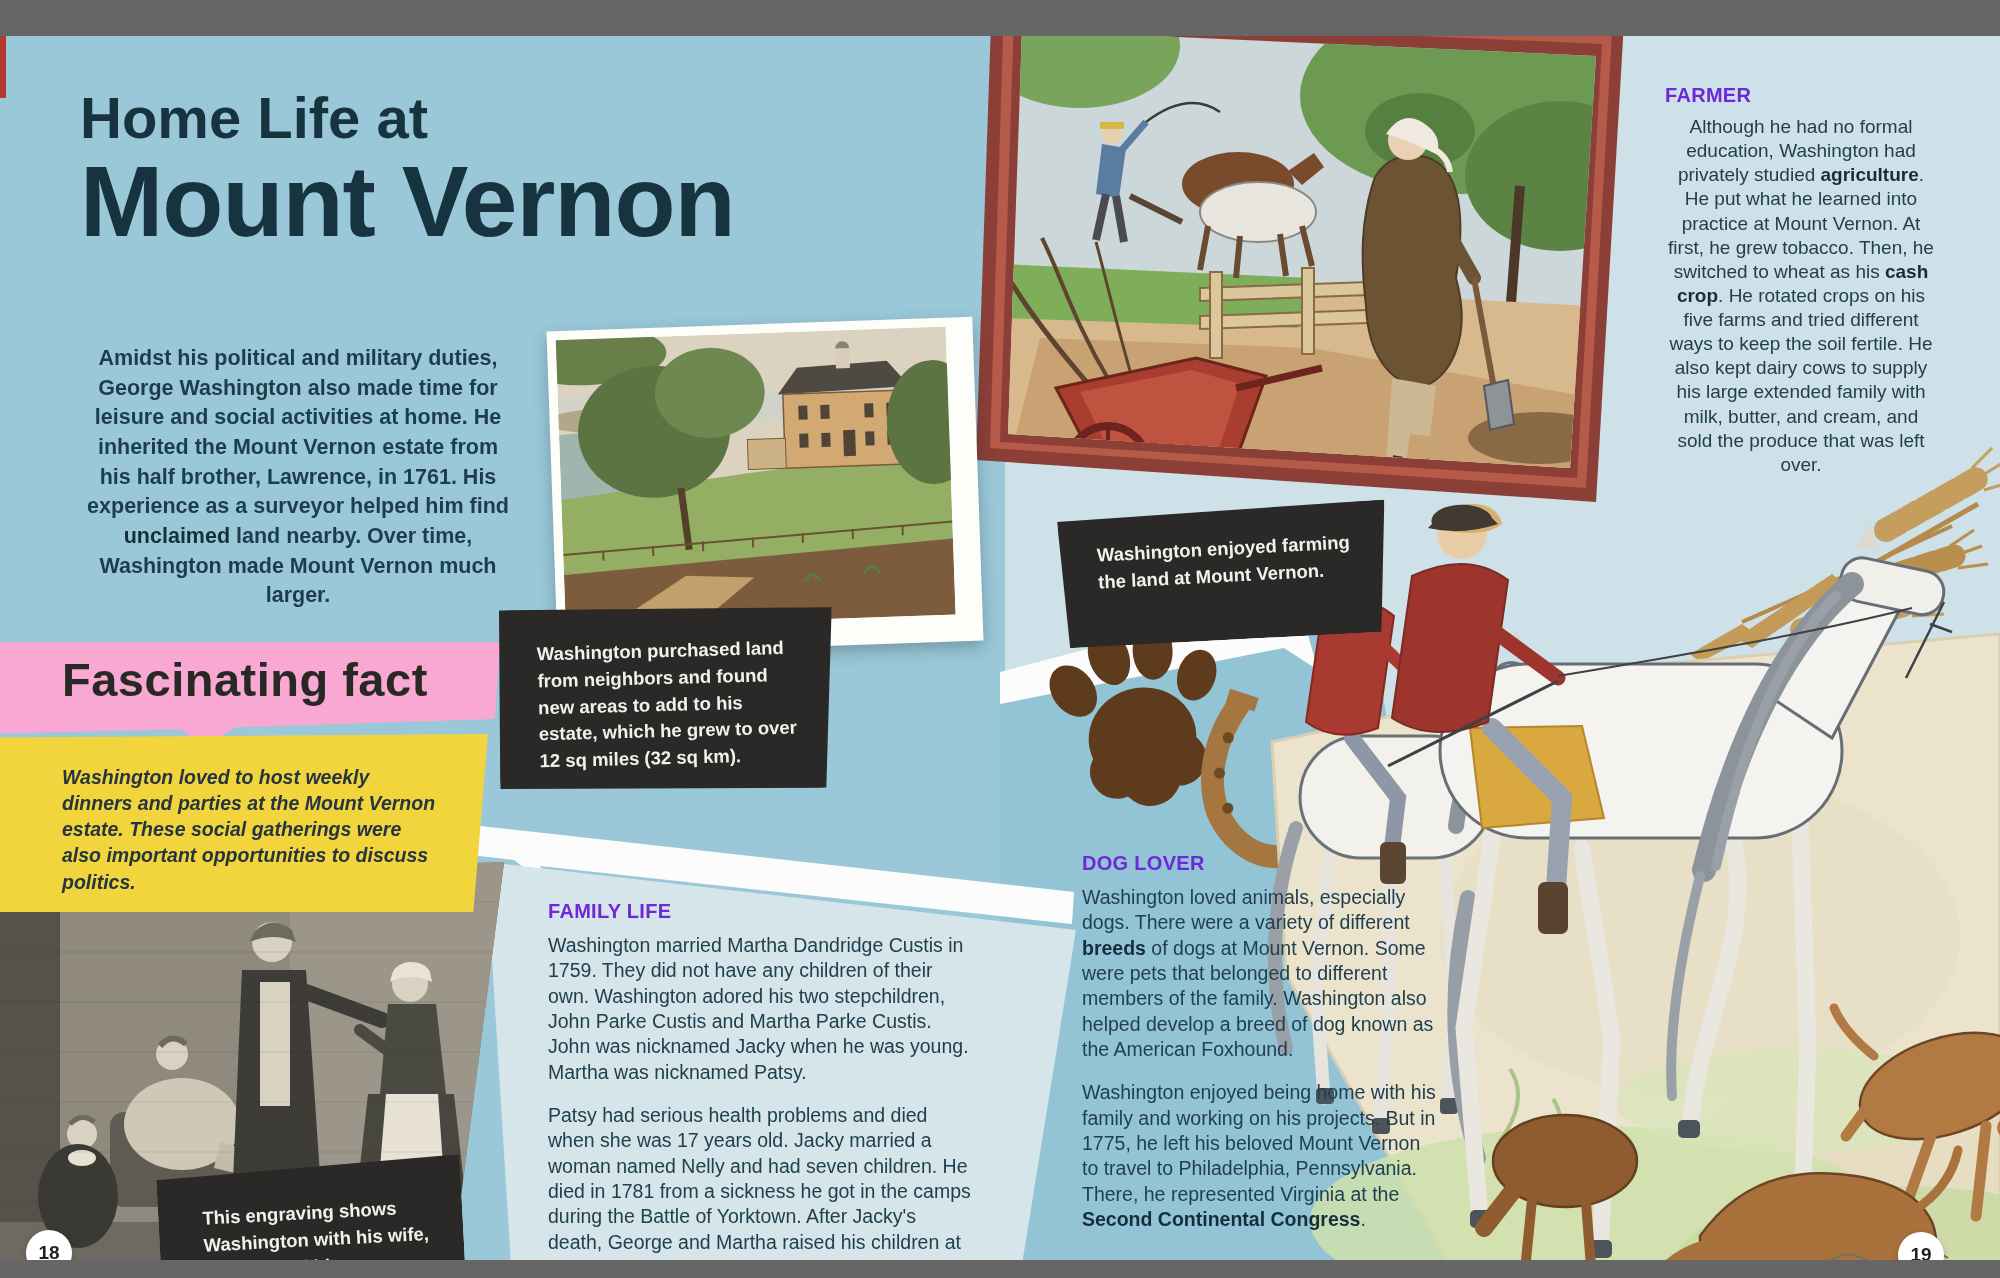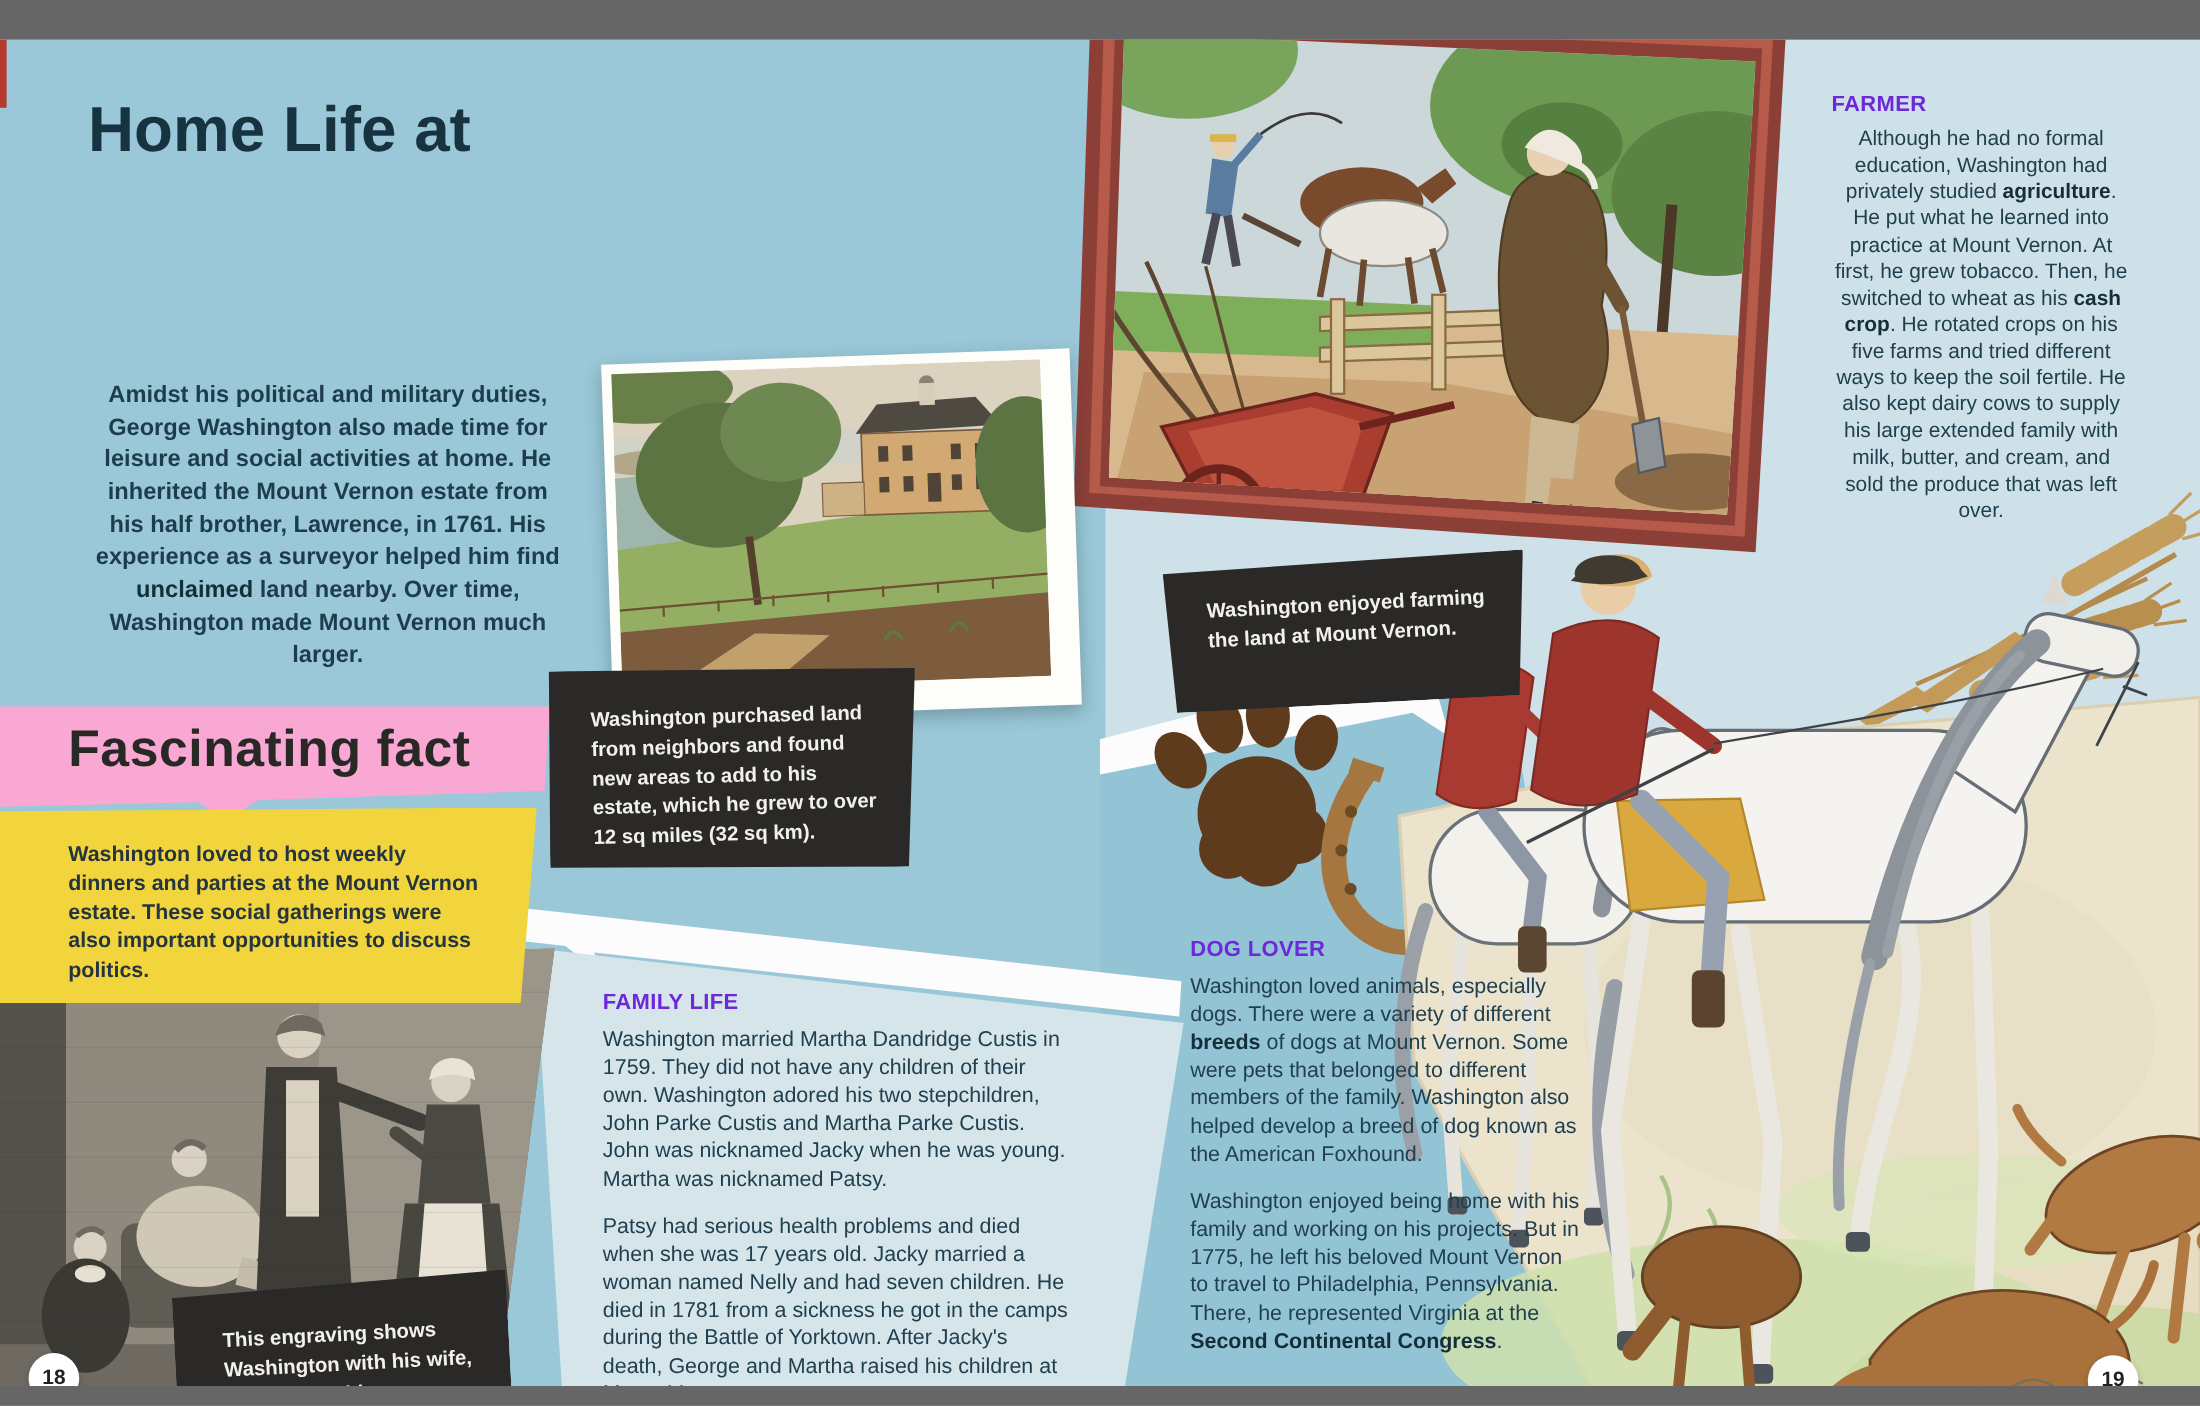--- a/index.html
+++ b/index.html
@@ -11,21 +11,21 @@
   .h1b{font-size:100px;font-weight:900;color:#17333f;letter-spacing:-1px;line-height:1.0;margin-top:2px;}
   .intro{font-size:21.5px;line-height:1.38;color:#1d3d4c;font-weight:600;text-align:center;}
   .body{font-size:19.5px;line-height:1.3;color:#20404f;font-weight:500;}
   .body.small{font-size:19px;line-height:1.27;text-align:center;}
   .sech{font-size:20px;font-weight:900;color:#6d28d9;letter-spacing:.3px;margin:0 0 10px 0;}
   p{margin:0 0 18px 0;}
   b{color:#142e3a;font-weight:800;}
   .darkbox{background:#2a2927;box-shadow:0 5px 12px rgba(20,30,40,.25);}
   .cap{font-size:18.5px;line-height:1.45;color:#f3f1ec;font-weight:600;}
   .factHead{font-size:47px;font-weight:900;color:#282824;letter-spacing:.5px;}
-  .factBody{font-size:19.5px;line-height:1.34;color:#243540;font-weight:600;}
+  .factBody{font-size:19.5px;line-height:1.34;color:#243540;font-weight:600;font-style:italic;}
   .pagenum{width:46px;height:46px;border-radius:50%;background:#ffffff;color:#222222;
            font-weight:700;font-size:19px;display:flex;align-items:center;justify-content:center;
            box-shadow:0 2px 6px rgba(0,0,0,.2);}
   .card{background:#fdfdfa;padding:9px;box-shadow:0 6px 16px rgba(25,40,50,.3);}
 </style>
 </head>
 <body>
 
 <div id="spread">
 
@@ -207,20 +207,21 @@
       <path d="M1912,1176 q38,-24 46,-62" stroke="#a9713c" stroke-width="9" fill="none" stroke-linecap="round"></path>
 
       <path d="M1828,1226 q18,-14 38,-2 t40,-2 t42,0 M1850,1240 q30,-8 60,-4" stroke="#6e725f" stroke-width="2" fill="none"></path>
     </g>
   </svg>
 
   <div class="abs" style="left:0;top:56;width:6px;height:62px;background:#b5392f;z-index:4"></div>
 
   <div class="abs" style="left:80;top:52px;left:80px;z-index:2">
     <div class="h1a">Home Life at</div>
+    <div class="h1b">Mount Vernon</div>
   </div>
 
   <div class="abs intro" style="left:80px;top:308px;width:436px;z-index:2">
     <span>Amidst his political and military duties, George Washington also made time for leisure and social activities at home. He inherited the Mount Vernon estate from his half brother, Lawrence, in 1761. His experience as a surveyor helped him find </span><b>unclaimed</b><span> land nearby. Over time, Washington made Mount Vernon much larger.</span>
   </div>
 
   <div class="abs" style="left:0;top:606px;width:500px;height:104px;background:#f9a8d4;z-index:3;
        clip-path:polygon(0 0,100% 0,99% 74%,47% 82%,41% 100%,36% 84%,0 88%)">
     <div class="abs factHead" style="left:62px;top:10px">Fascinating fact</div>
   </div>

